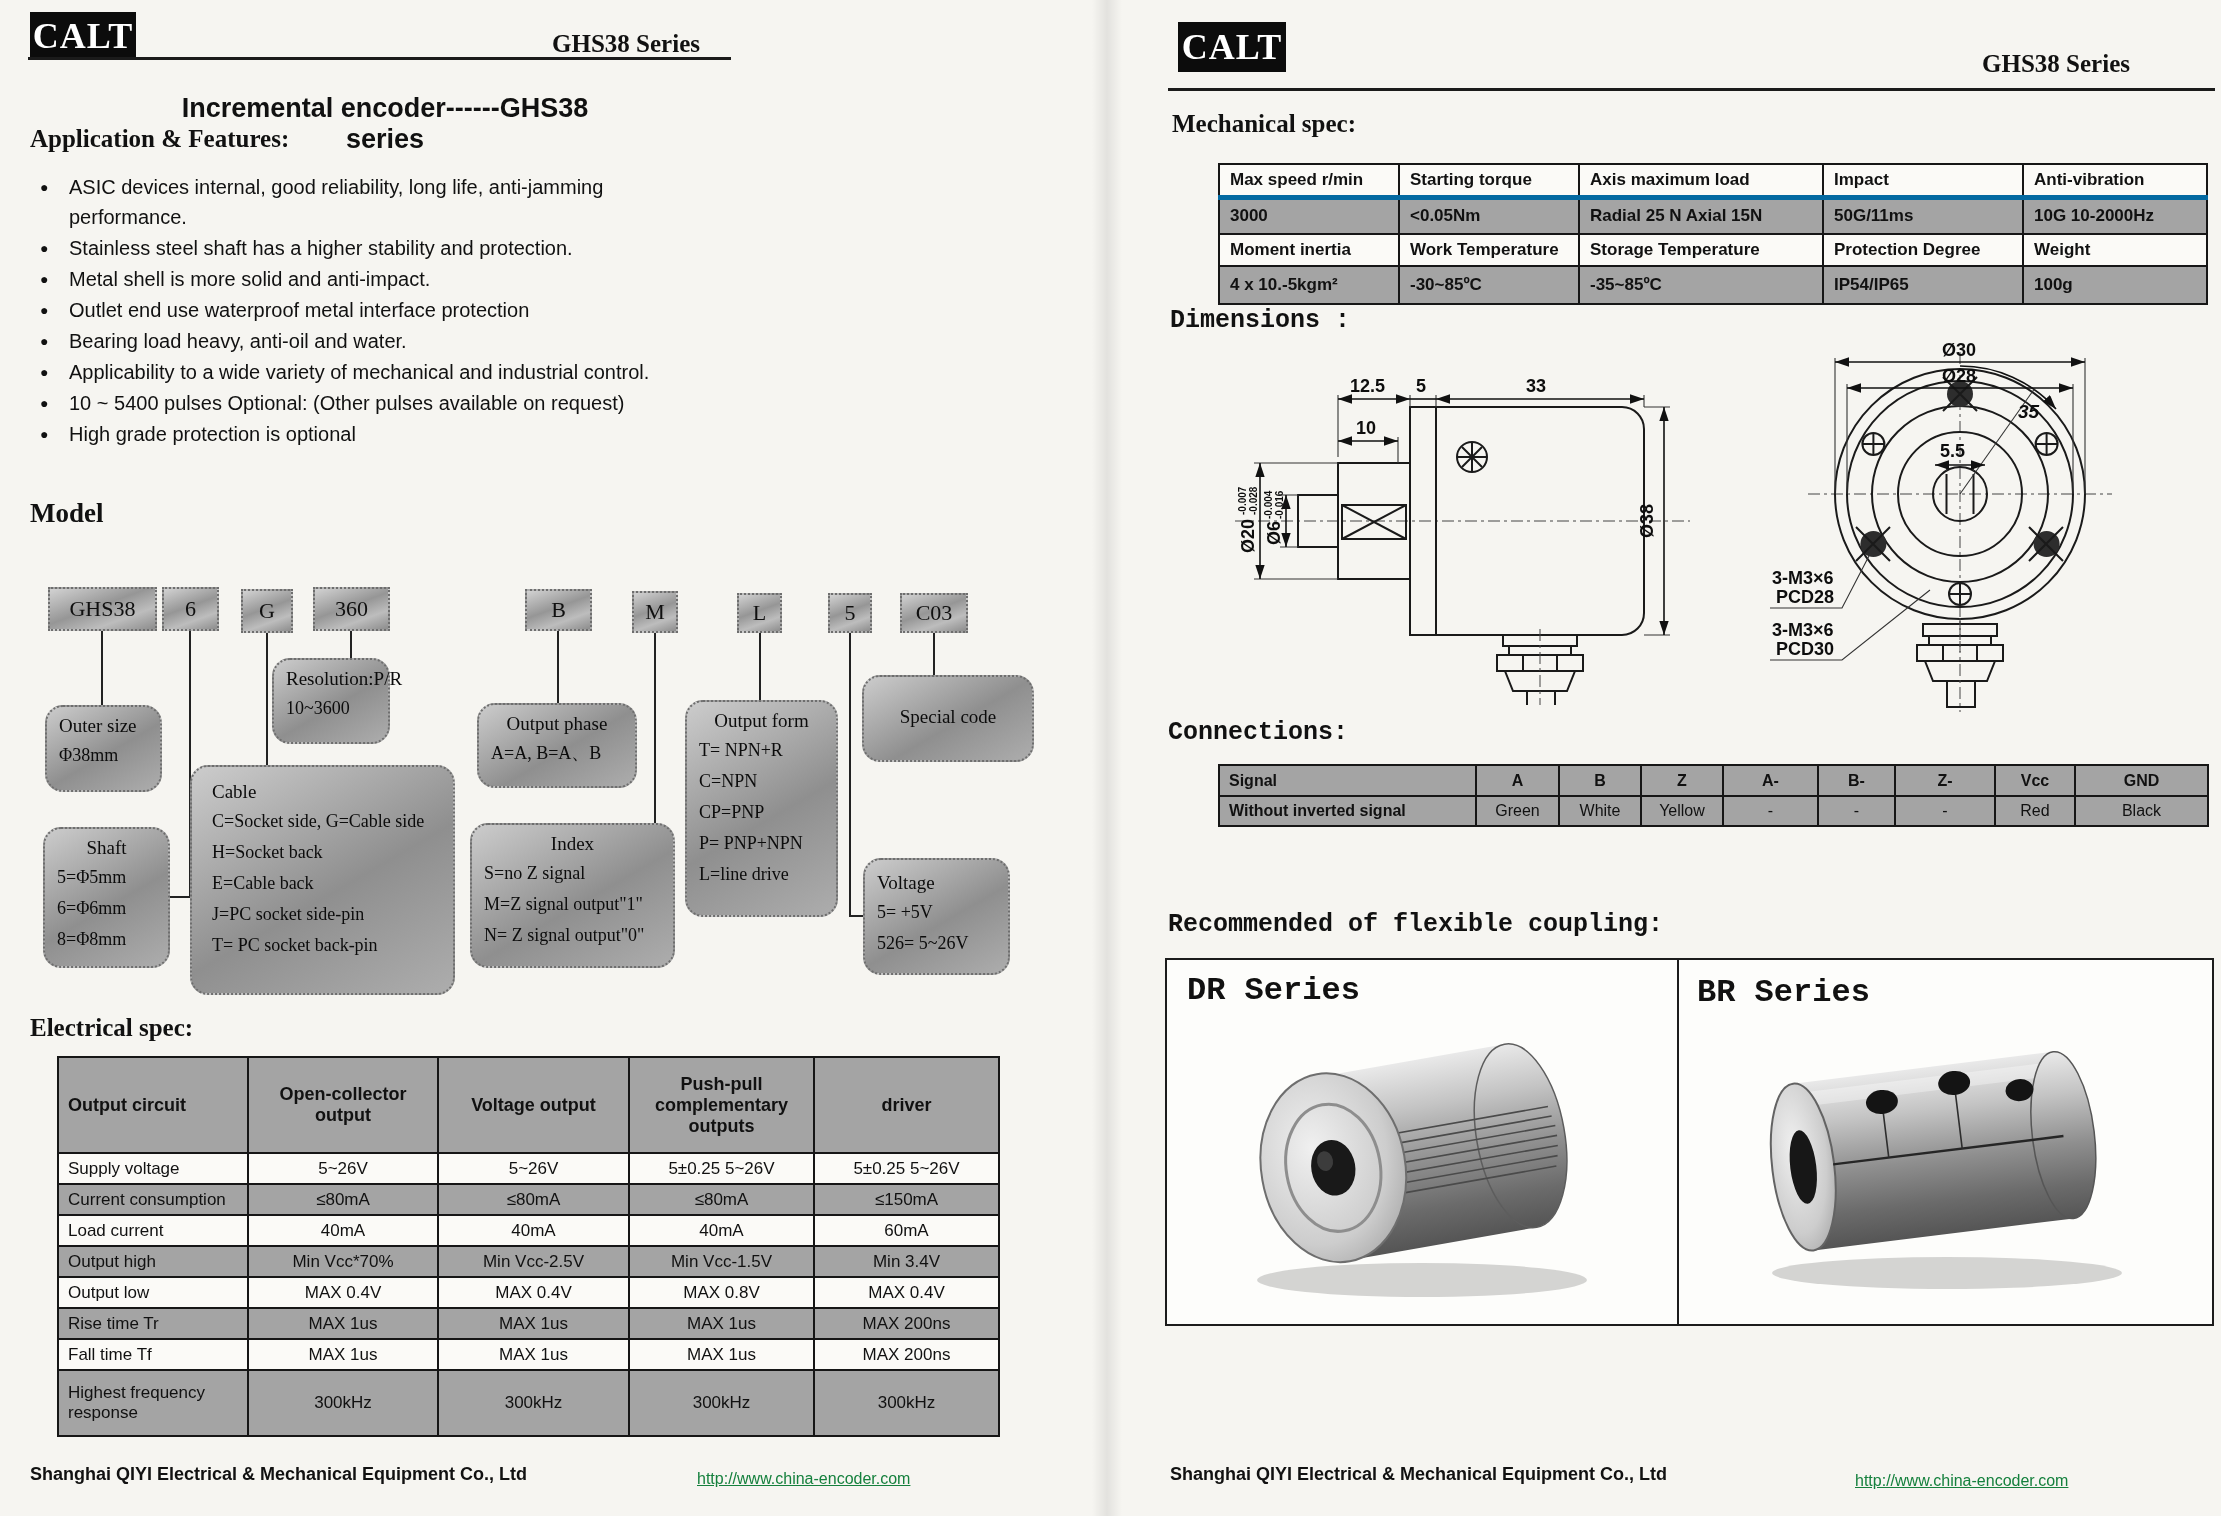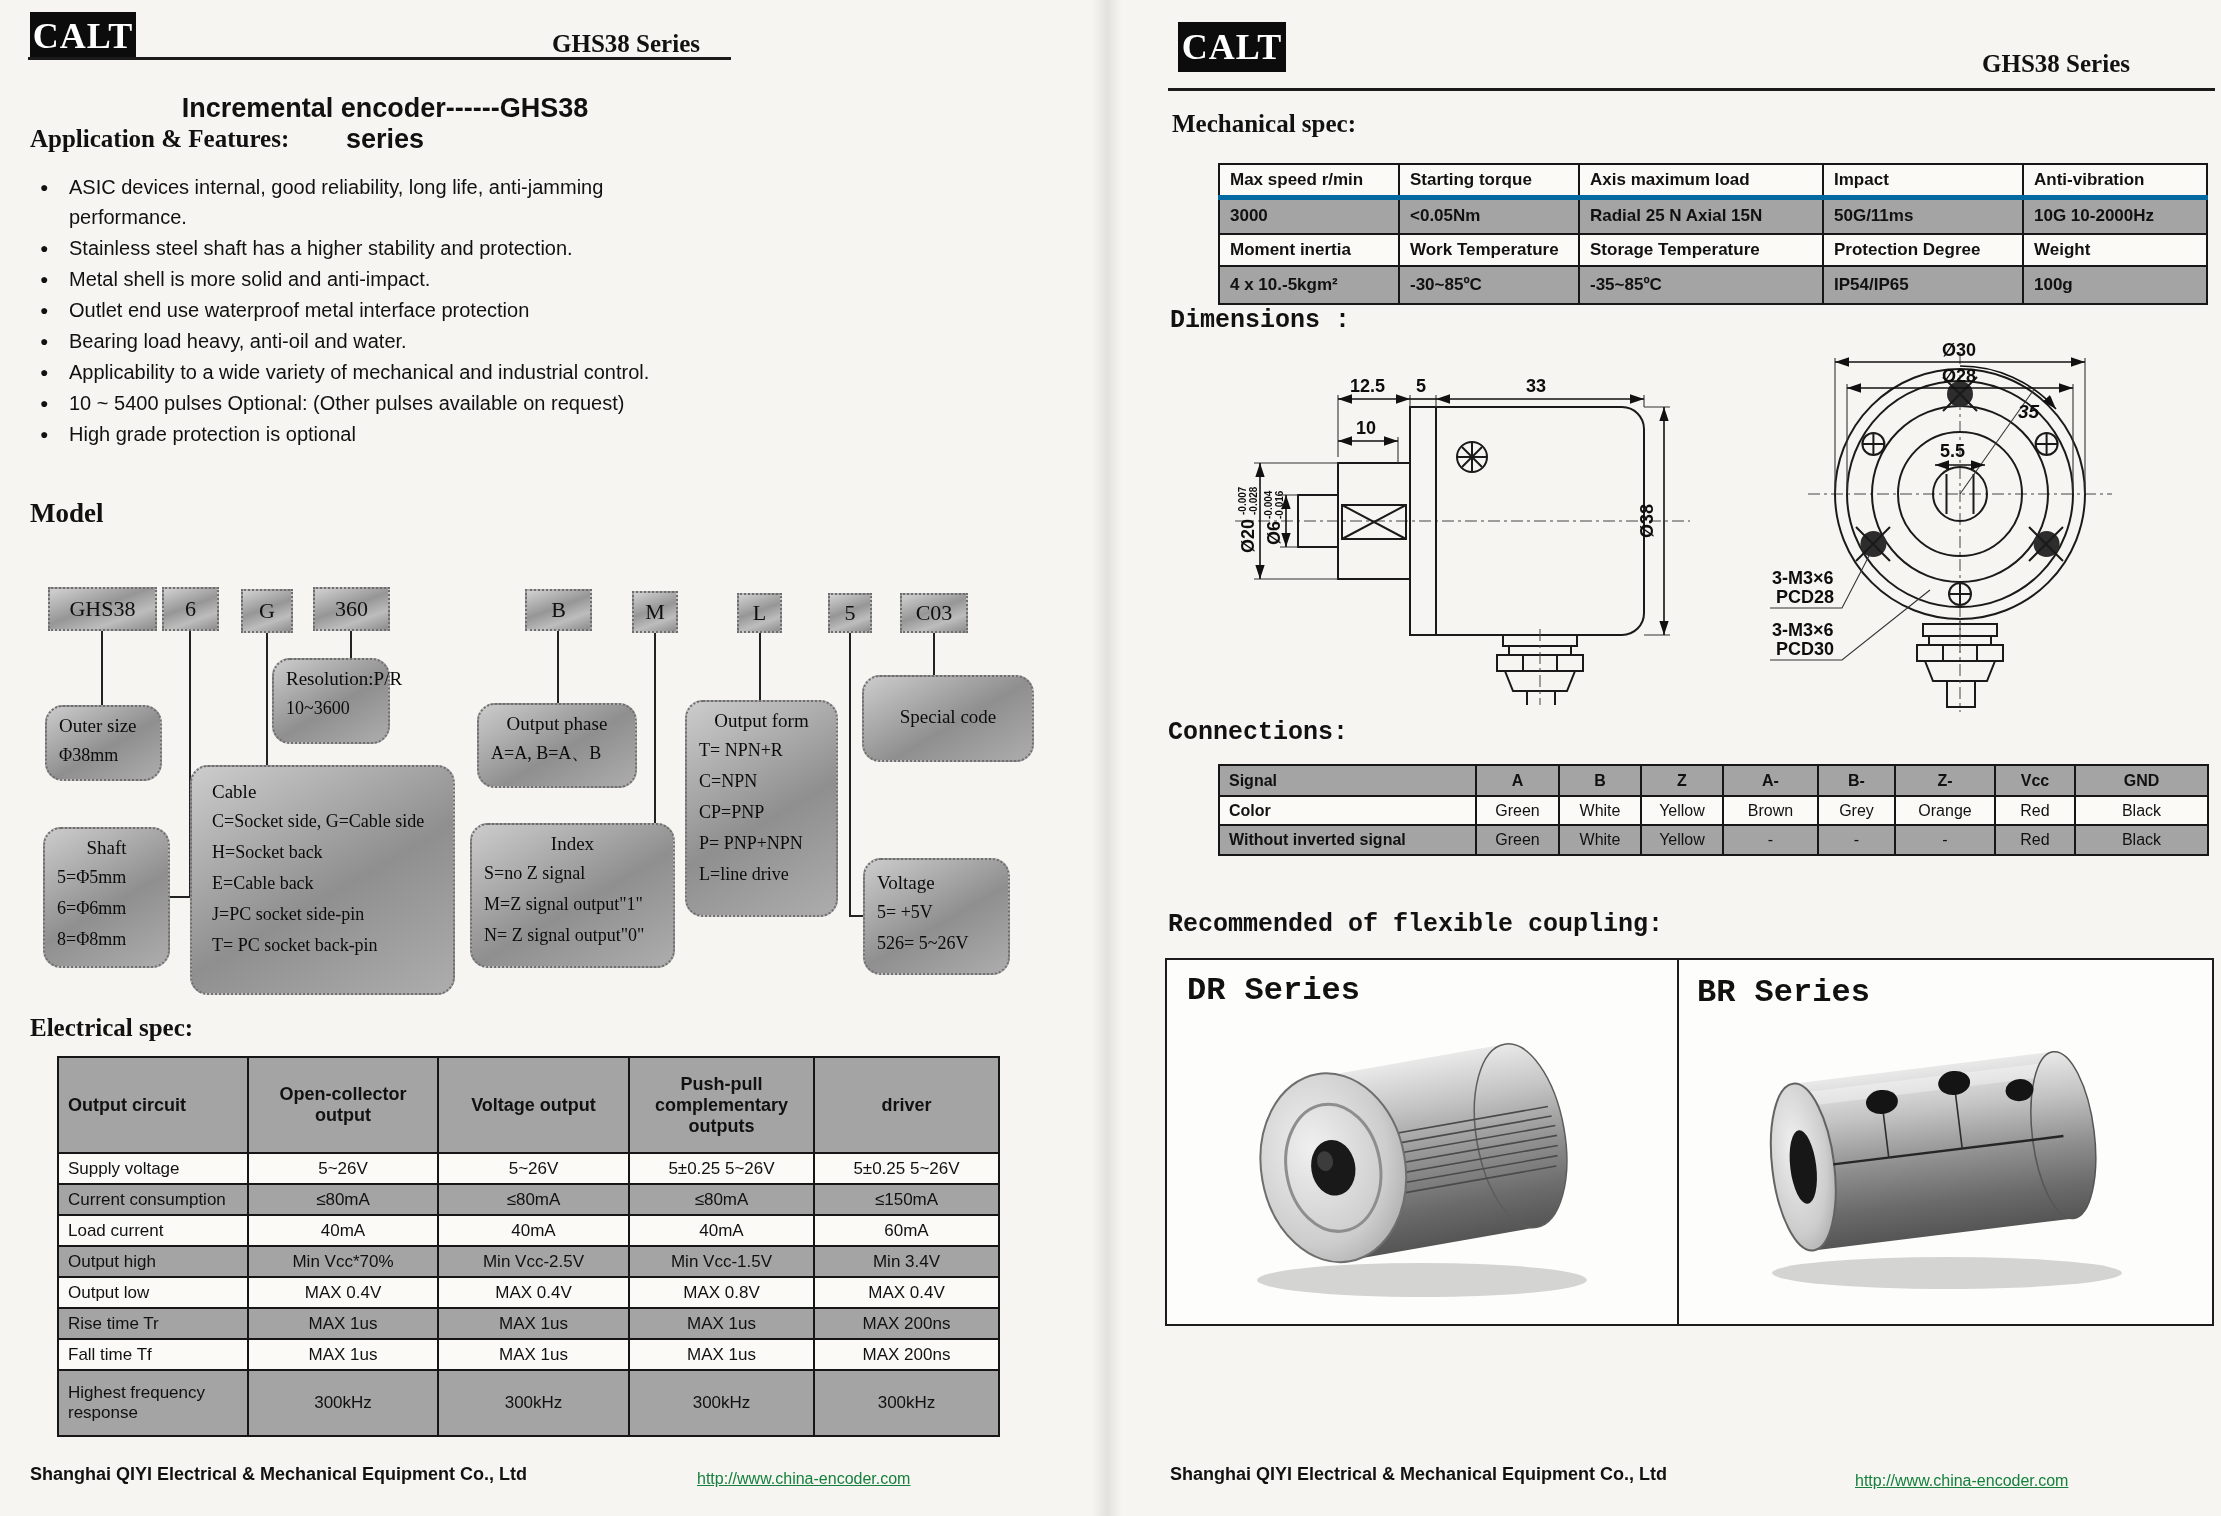--- a/index.html
+++ b/index.html
@@ -86,21 +86,21 @@
     <div class="codebox" style="left:48px;top:587px;width:109px;height:44px;">GHS38</div>
     <div class="codebox" style="left:162px;top:587px;width:57px;height:44px;">6</div>
     <div class="codebox" style="left:241px;top:589px;width:52px;height:44px;">G</div>
     <div class="codebox" style="left:313px;top:587px;width:77px;height:44px;">360</div>
     <div class="codebox" style="left:525px;top:589px;width:67px;height:42px;">B</div>
     <div class="codebox" style="left:632px;top:591px;width:46px;height:42px;">M</div>
     <div class="codebox" style="left:737px;top:593px;width:45px;height:40px;">L</div>
     <div class="codebox" style="left:828px;top:593px;width:44px;height:40px;">5</div>
     <div class="codebox" style="left:900px;top:593px;width:68px;height:40px;">C03</div>
 
-    <div class="descbox" style="left:45px;top:705px;width:117px;height:76px;">
+    <div class="descbox" style="left:45px;top:705px;width:117px;height:87px;">
       <div class="bt">Outer size</div>
       <div class="bl">Φ38mm</div>
     </div>
     <div class="descbox" style="left:272px;top:658px;width:118px;height:86px;">
       <div class="bt">Resolution:P/R</div>
       <div class="bl">10~3600</div>
     </div>
     <div class="descbox" style="left:43px;top:827px;width:127px;height:141px;">
       <div class="bt tc">Shaft</div>
       <div class="bl">5=Φ5mm</div>
@@ -395,31 +395,20 @@
         <td class="gray lbl">Signal</td>
         <td class="gray">A</td>
         <td class="gray">B</td>
         <td class="gray">Z</td>
         <td class="gray">A-</td>
         <td class="gray">B-</td>
         <td class="gray">Z-</td>
         <td class="gray">Vcc</td>
         <td class="gray">GND</td>
       </tr>
-      <tr class="cr">
-        <td class="white lbl">Color</td>
-        <td class="white">Green</td>
-        <td class="white">White</td>
-        <td class="white">Yellow</td>
-        <td class="white">Brown</td>
-        <td class="white">Grey</td>
-        <td class="white">Orange</td>
-        <td class="white">Red</td>
-        <td class="white">Black</td>
-      </tr>
       <tr class="cw">
         <td class="gray lbl">Without inverted signal</td>
         <td class="gray">Green</td>
         <td class="gray">White</td>
         <td class="gray">Yellow</td>
         <td class="gray">-</td>
         <td class="gray">-</td>
         <td class="gray">-</td>
         <td class="gray">Red</td>
         <td class="gray">Black</td>

